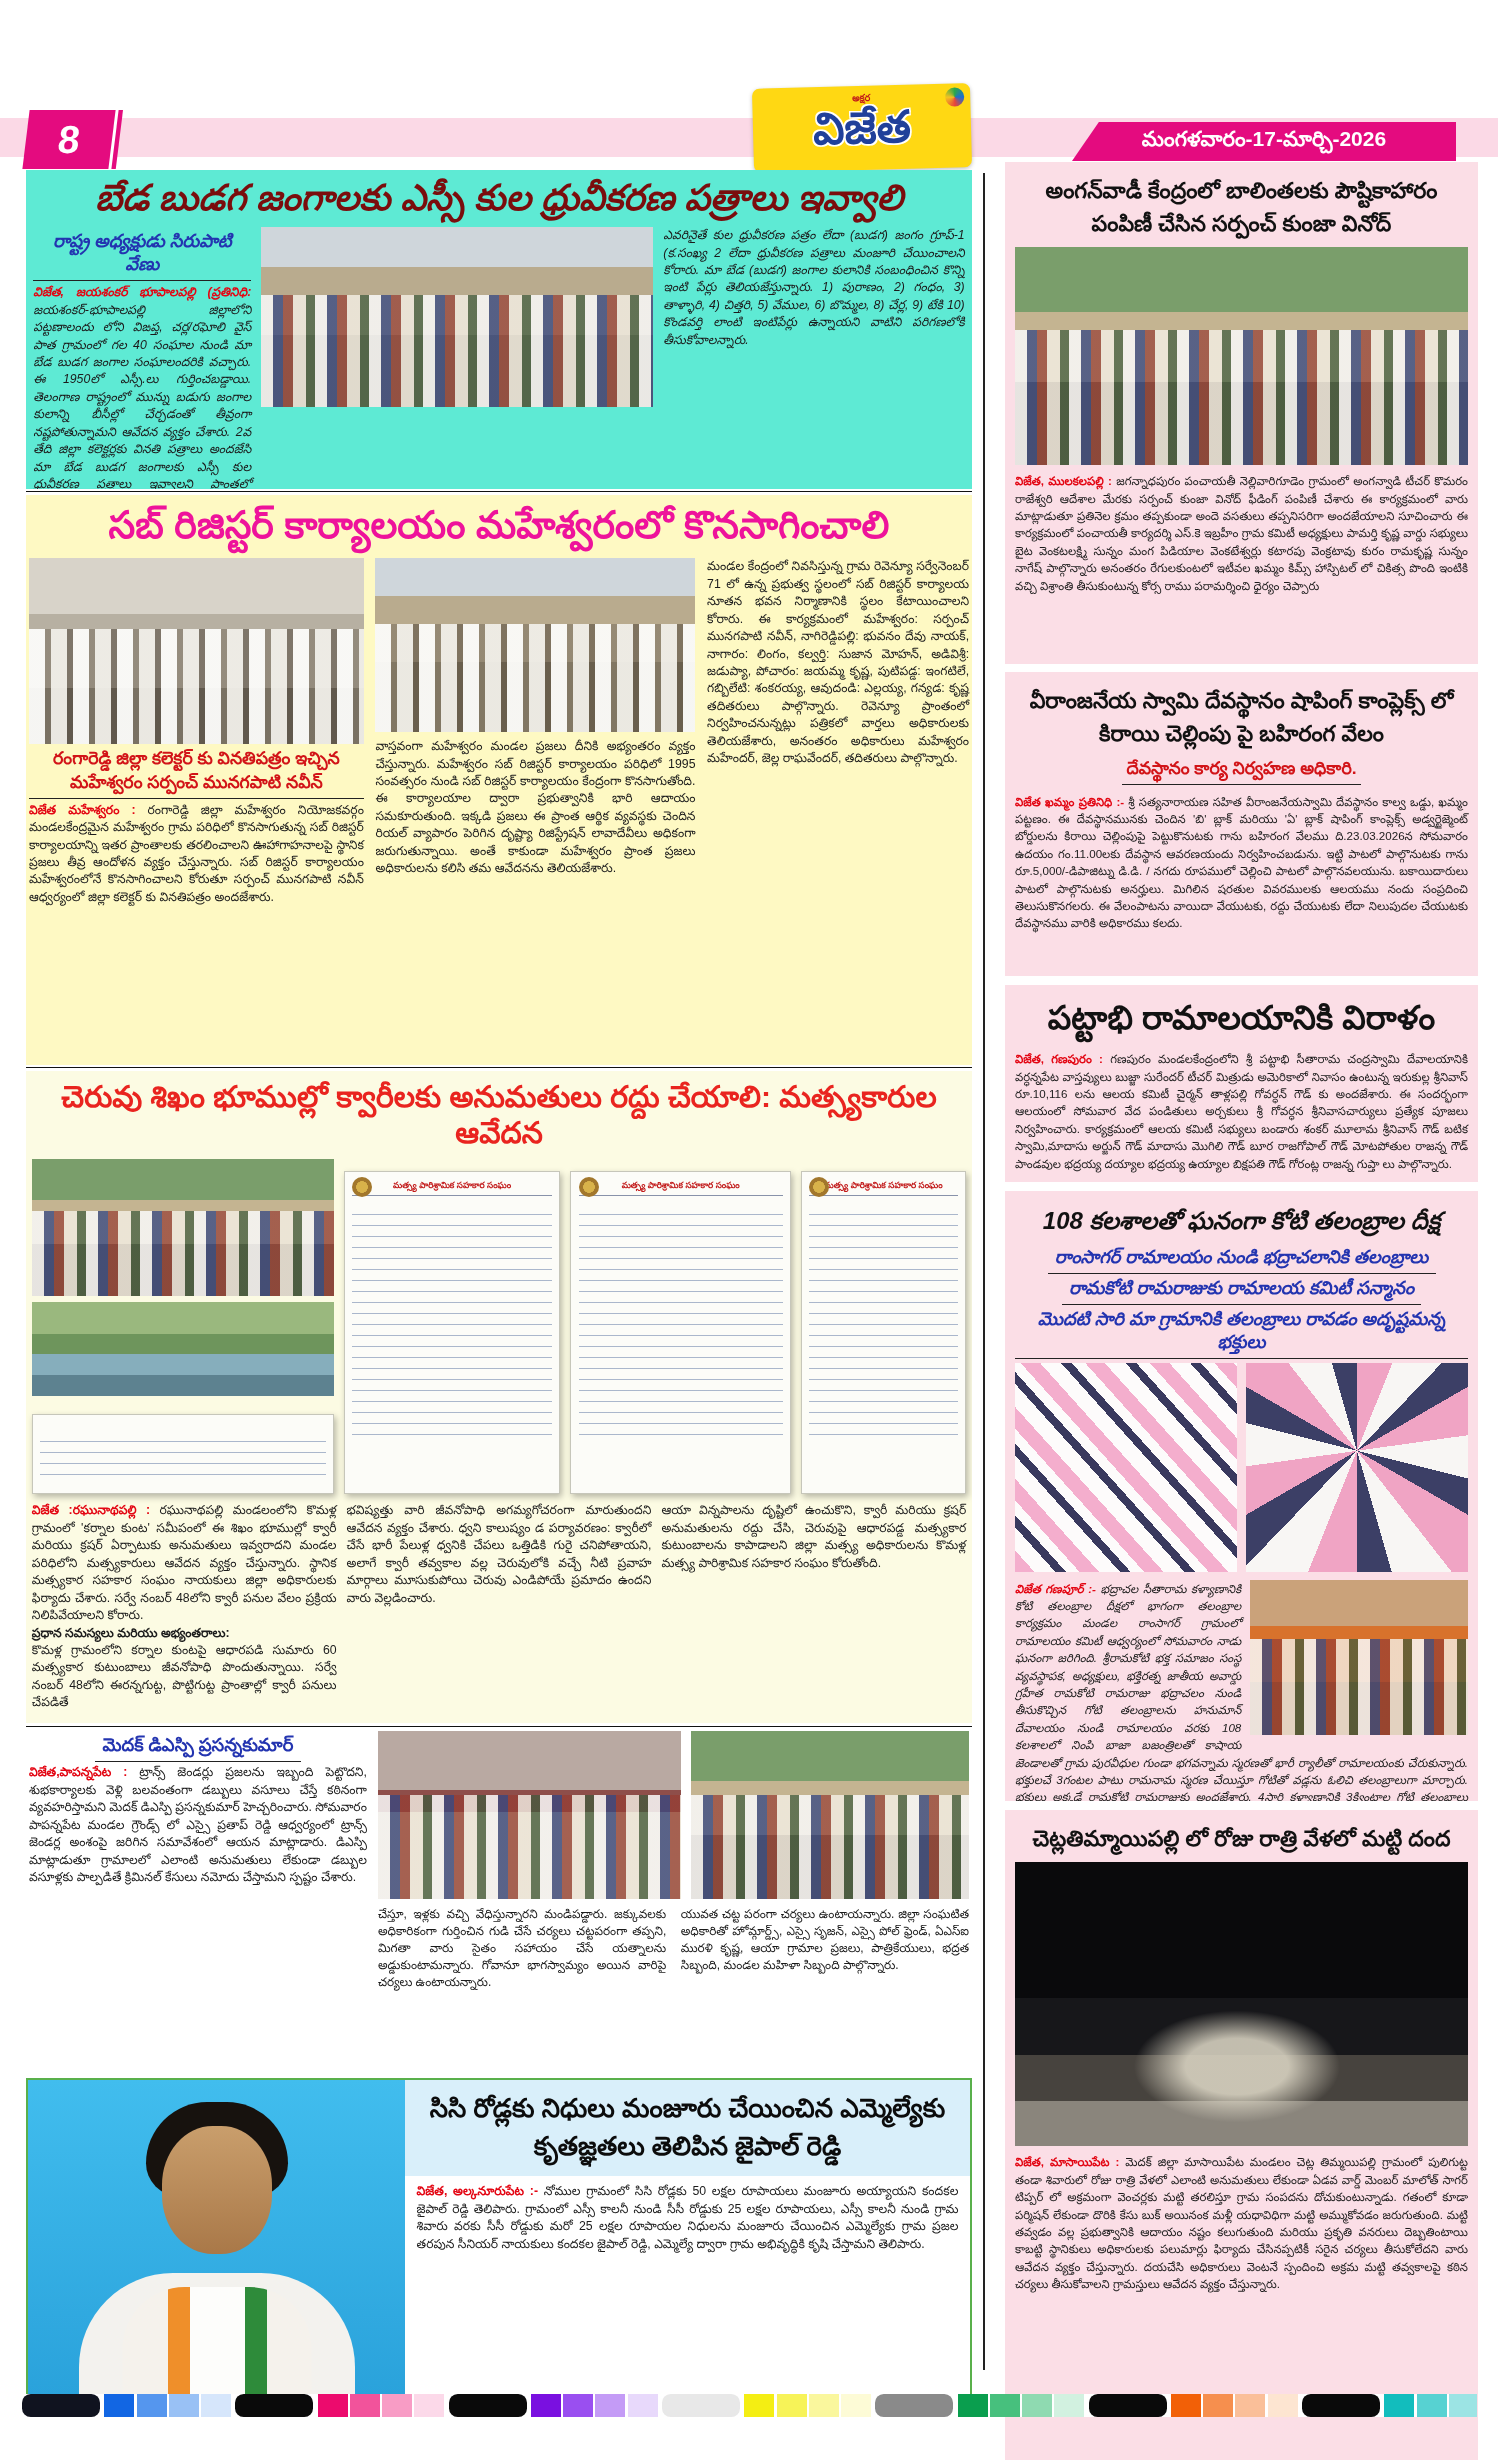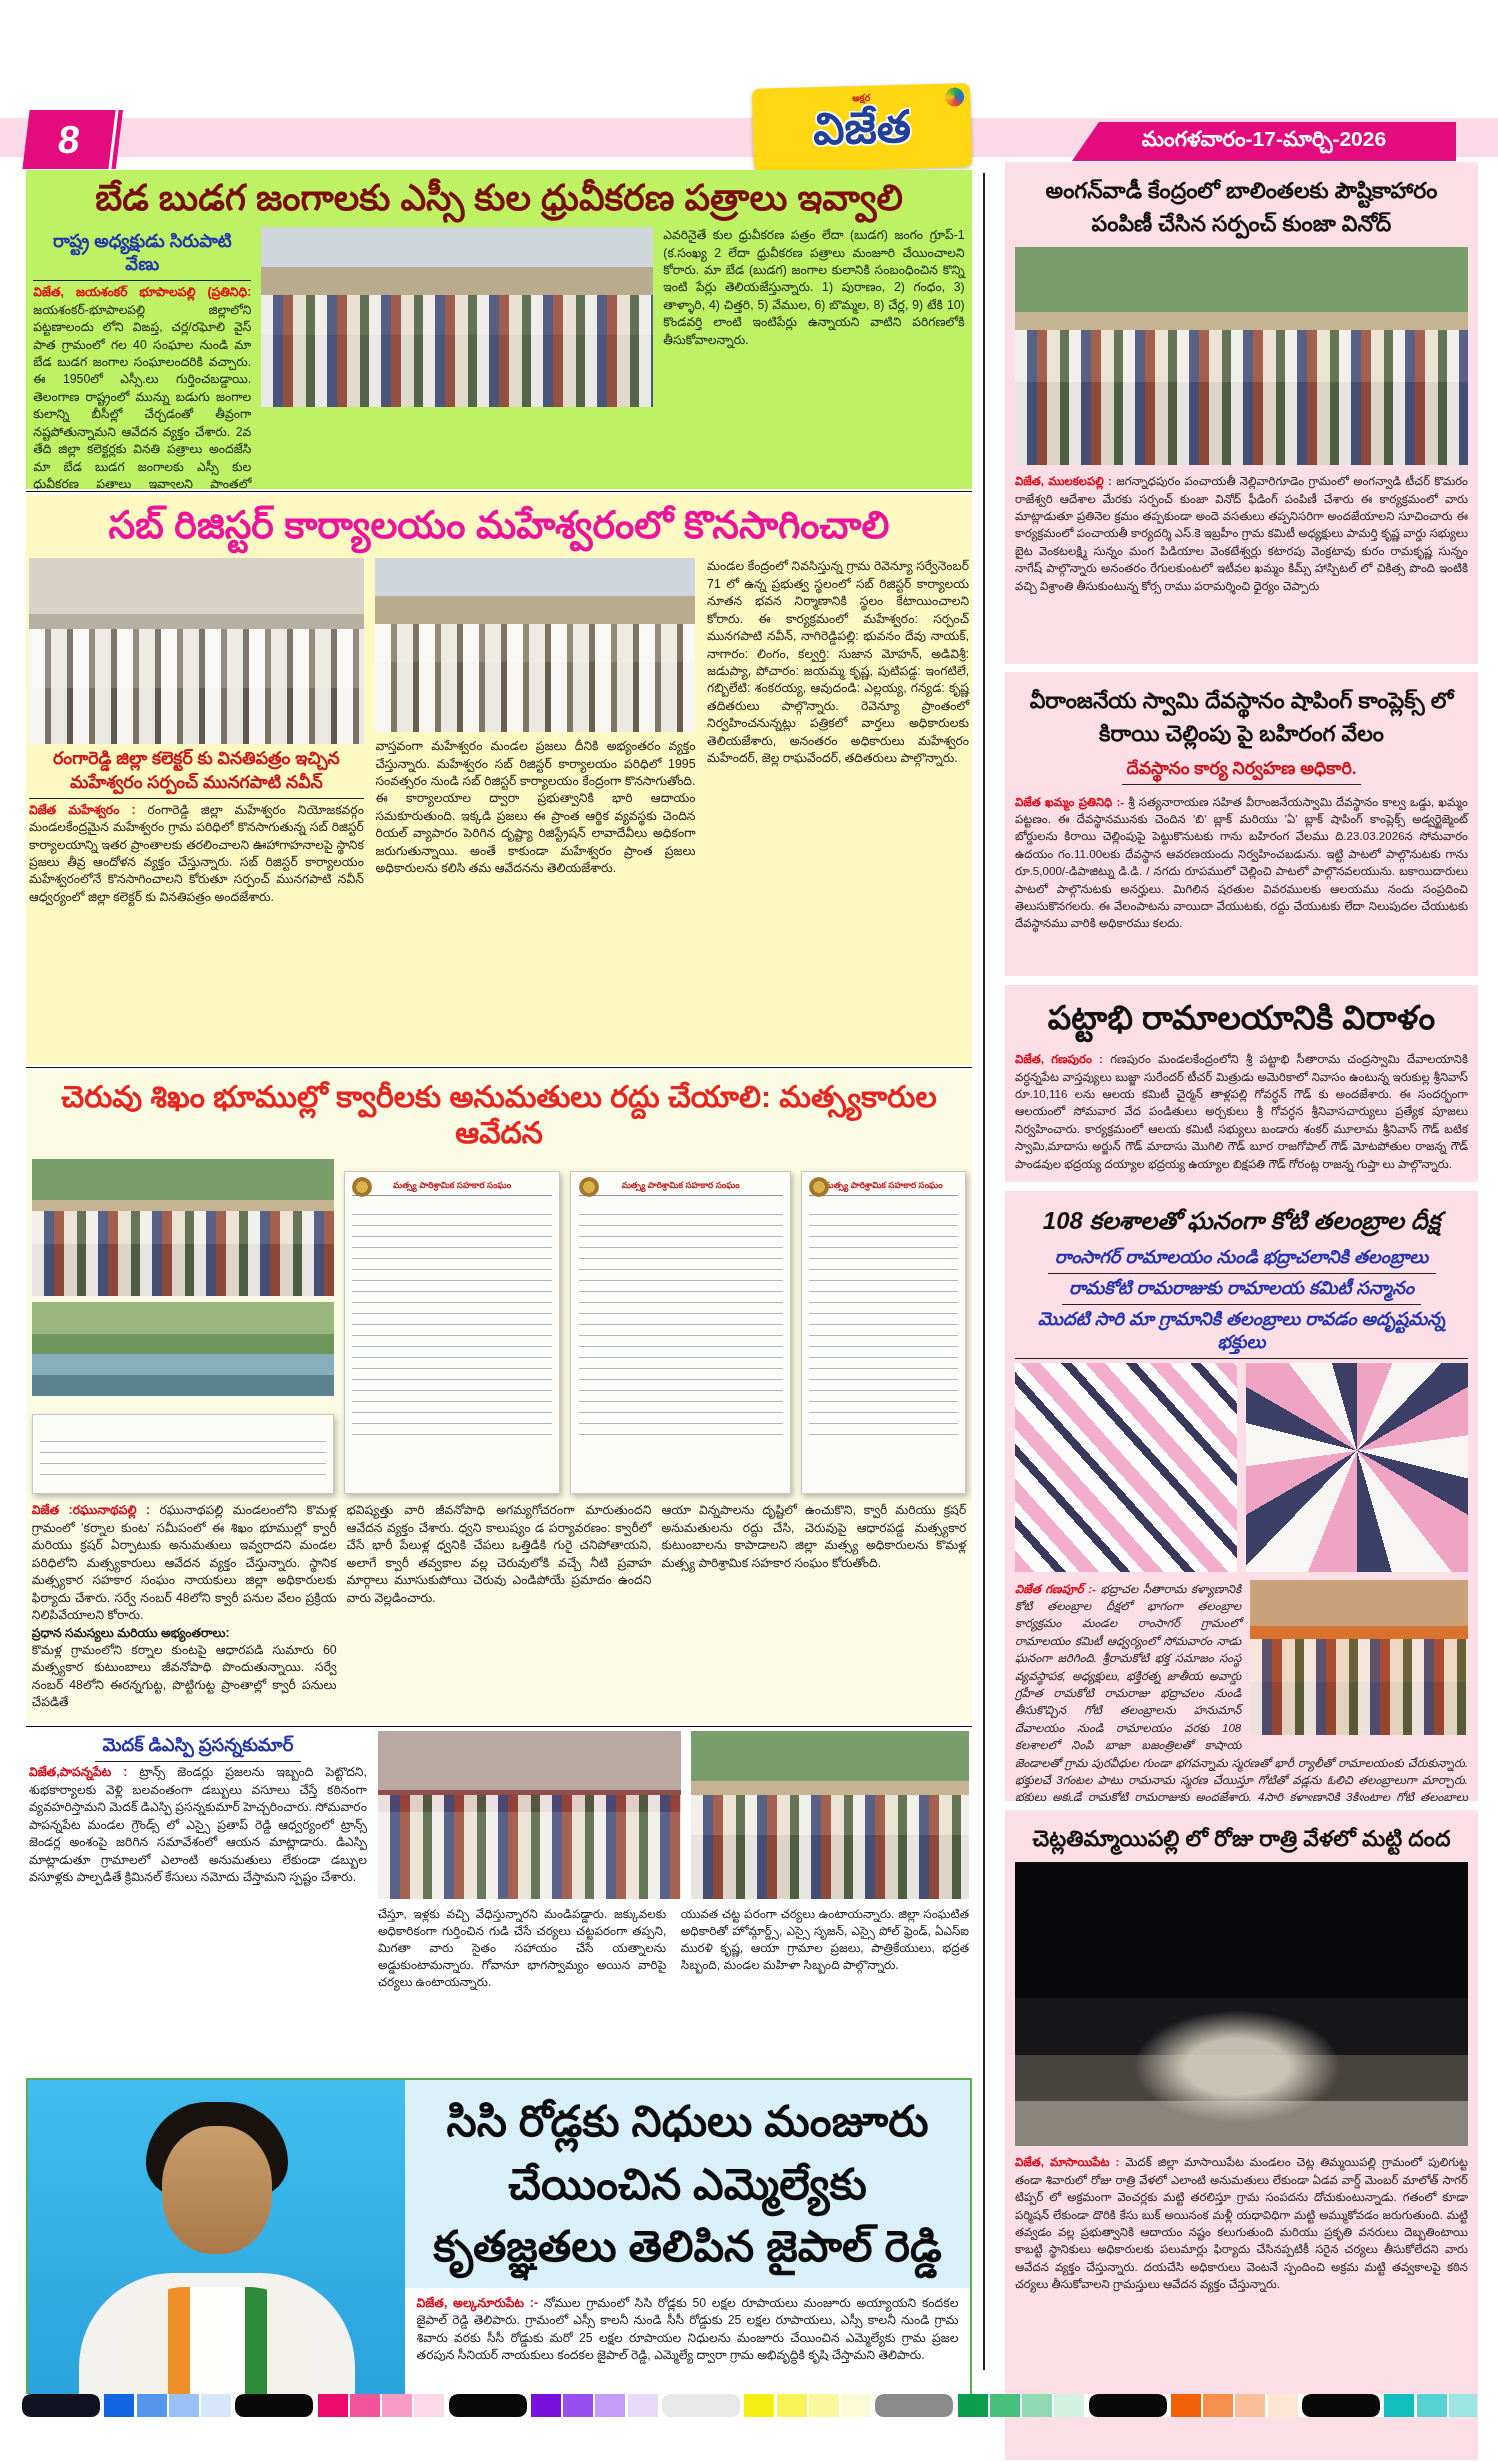--- a/index.html
+++ b/index.html
@@ -75,21 +75,21 @@
   .doc{position:relative;background:#fcfcf8;border:0.7px solid #c6c6ba;box-shadow:2.2px 2.9px 6.5px rgba(0,0,0,.28);
        padding:8.7px 7.3px 7.3px;margin-top:12px;}
   .doc-head{color:#c21a1a;font-weight:bold;font-size:8.7px;text-align:center;line-height:1.3;
        border-bottom:0.7px solid #8892aa;padding-bottom:3.6px;}
   .doc-seal{position:absolute;top:5.8px;left:7.3px;width:20px;height:20px;border-radius:50%;
        background:radial-gradient(circle,#d8b24a 0 40%,#a2772c 42% 100%);}
   .doc-lines{margin-top:7.3px;height:78%;opacity:.75;
        background:repeating-linear-gradient(180deg,transparent 0 10px,#8fa0bd 10px 11px);}
 
   
-  .a1{background:#bef264;height:310px;padding:4.4px 7.3px;}
+  .a1{background:#5eead4;height:310px;padding:4.4px 7.3px;font-style:italic;}
   .hl-a1{color:#7a0d0d;font-size:36px;margin:2.9px 0 7.3px;}
   .a1-row{display:flex;gap:10px;}
   .a1-c1{width:218px;}
   .ph-a1{width:392px;height:180px;flex:0 0 auto;}
   .a1-c3{flex:1;}
 
   .a2{background:#fef9c3;height:567px;padding:1.5px 2.9px;}
   .hl-a2{color:#ee139b;font-size:38px;margin:7.3px 0 10px;}
   .a2-row{display:flex;gap:11.6px;}
   .a2-c1{width:335px;}
@@ -120,21 +120,21 @@
   .a4-phrow{display:flex;gap:10px;}
   .ph-a4a{width:303px;height:168px;}
   .ph-a4b{flex:1;height:168px;}
   .a4-botrow{display:flex;gap:14.5px;}
   .a4-botrow p{flex:1;font-size:12px;}
 
   .a5{margin-top:7.3px;height:316px;border:2.2px solid #59b04b;display:flex;background:#fff;}
   .portrait-a5{width:377px;height:100%;flex:0 0 auto;}
   .a5-right{flex:1;display:flex;flex-direction:column;}
   .a5-head{background:#d9effa;padding:10px 13px;flex:0 0 auto;}
-  .hl-a5{color:#0c0c0c;font-size:43px;line-height:1.45;}
+  .hl-a5{color:#0c0c0c;font-size:26px;line-height:1.45;}
   .a5-body{padding:7.3px 11.6px;font-size:12px;}
 
   .rart{background:#fbdee6;padding:7.3px 10px;overflow:hidden;}
   .r-hl{color:#121212;font-size:22px;margin:4.4px 0 7.3px;line-height:1.5;}
   .r-body{font-size:11.6px;line-height:1.5;text-align:justify;margin-top:7.3px;}
   .r1{height:487px;}
   .ph-r1{width:100%;height:218px;}
   .r2{height:289px;}
   .r3{height:183px;}
   .hl-r3{font-size:33px;margin:1.5px 0 5.8px;}

